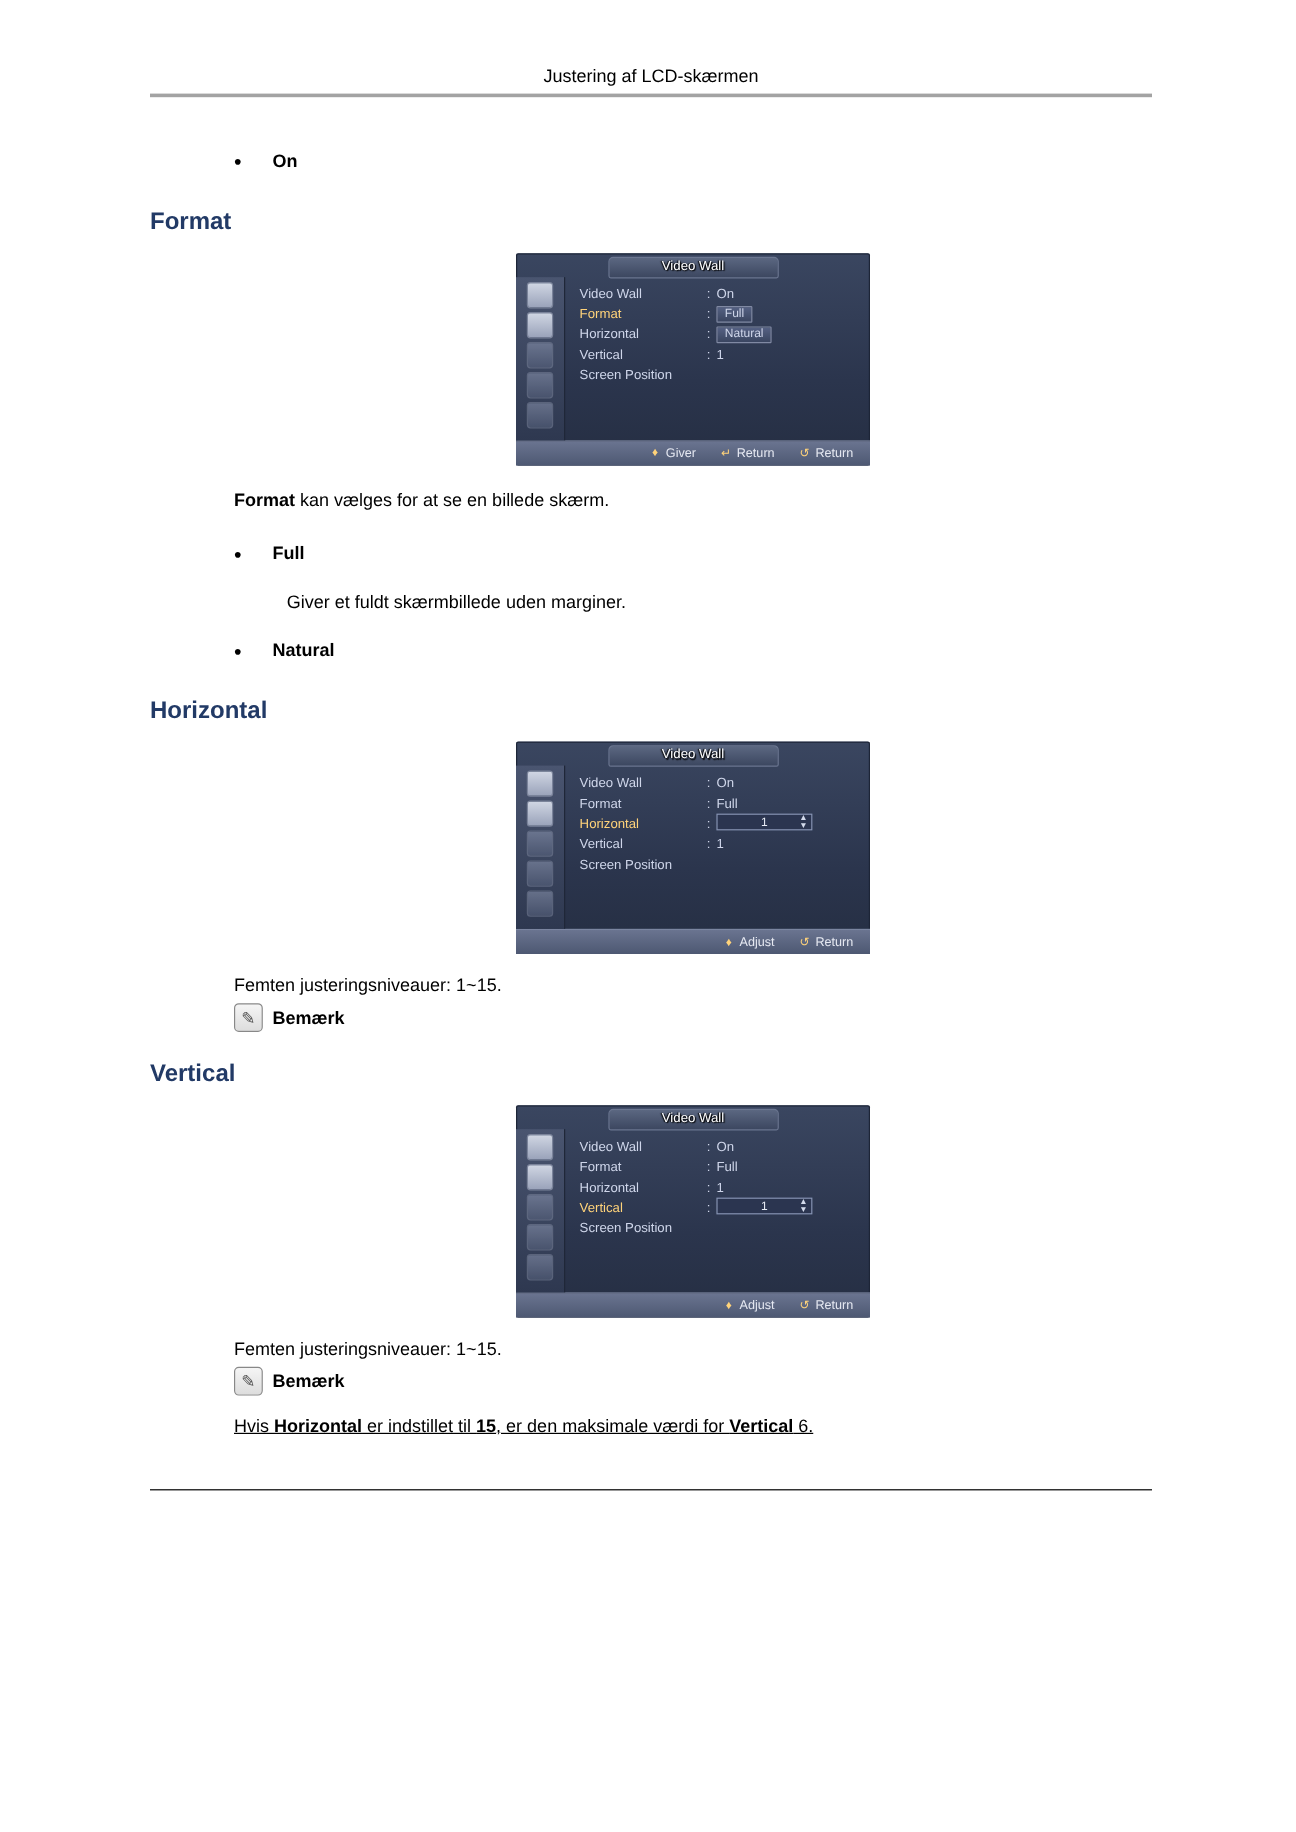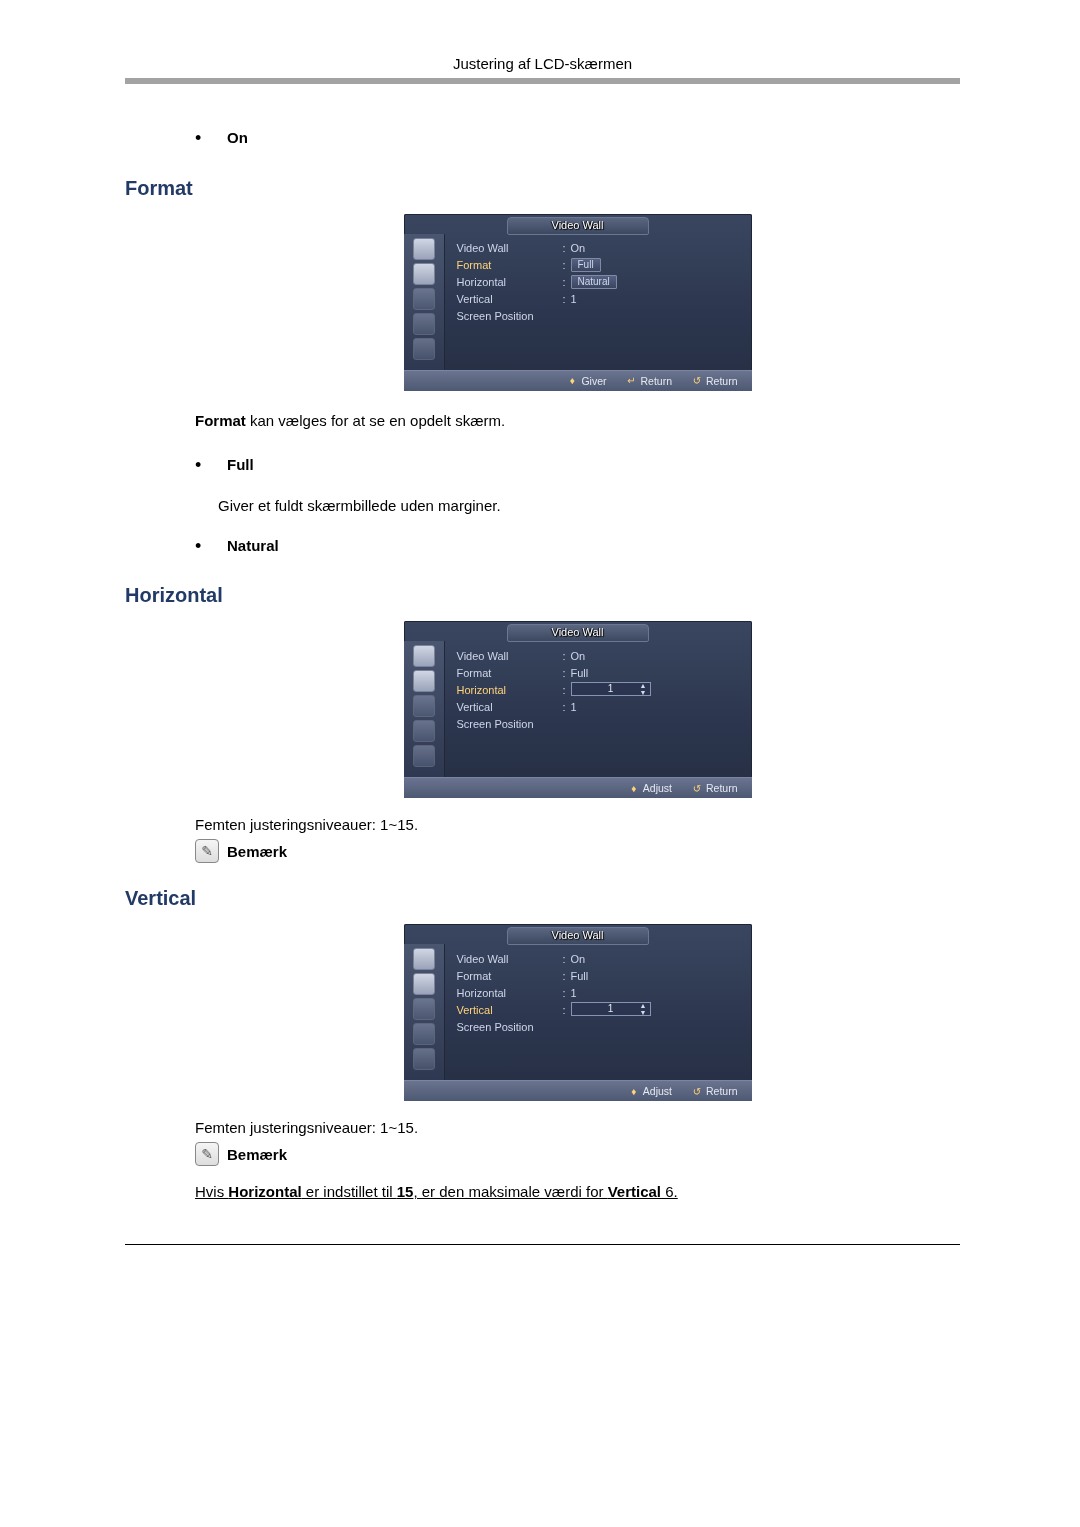--- a/index.html
+++ b/index.html
@@ -10,21 +10,21 @@
     font-size: 15px;
     color: #000;
   }
   .page {
     width: 1080px;
     margin: 0 auto;
     padding: 55px 120px 60px 125px;
     box-sizing: border-box;
   }
   .header-line {
-    border-bottom: 6px solid #a3a3a3;
+    border-bottom: 3px solid #a3a3a3;
     padding-bottom: 6px;
     text-align: center;
     font-size: 15px;
     margin-bottom: 40px;
   }
   .bottom-line {
     border-top: 1px solid #000;
     margin-top: 40px;
   }
   .content {
@@ -46,21 +46,21 @@
     color: #223a66;
     font-weight: bold;
     font-size: 20px;
     margin: 24px 0 14px -70px;
   }
   .para {
     line-height: 1.6;
     margin: 18px 0;
   }
   .subtext {
-    margin-left: 23px;
+    margin-left: 44px;
     margin-top: 14px;
     margin-bottom: 14px;
     line-height: 1.6;
   }
   .note-row {
     display: flex;
     align-items: center;
     gap: 8px;
     margin: 6px 0 2px 0;
   }
@@ -77,21 +77,21 @@
     color: #555;
   }
 
   
   .osd-wrap {
     display: flex;
     justify-content: center;
     margin: 8px 0 18px 0;
   }
   .osd {
-    width: 348px;
+    width: 295px;
     background: linear-gradient(180deg, #3a4660 0%, #2b354d 60%, #252e42 100%);
     border-radius: 2px;
     box-shadow: 0 0 0 1px #1d2537 inset;
     font-size: 11px;
     color: #cfd6ea;
   }
   .osd-tabs {
     height: 20px;
     position: relative;
   }
@@ -279,21 +279,21 @@
             </span>
           <span class="fitem">
               <span class="fic">↺</span>
               <span>Return</span>
             </span>
         </div>
       </div>
     </div>
 
     <p class="para">
-      <span class="bold">Format</span><span> kan vælges for at se en opdelt skærm.</span>
+      <span class="bold">Format</span><span> kan vælges for at se en billede skærm.</span>
     </p>
 
     <div class="bullet-row">
       <span class="bullet-dot">•</span>
       <span class="bold">Full</span>
     </div>
     <div class="subtext">Giver et fuldt skærmbillede uden marginer.</div>
 
     <div class="bullet-row">
       <span class="bullet-dot">•</span>

